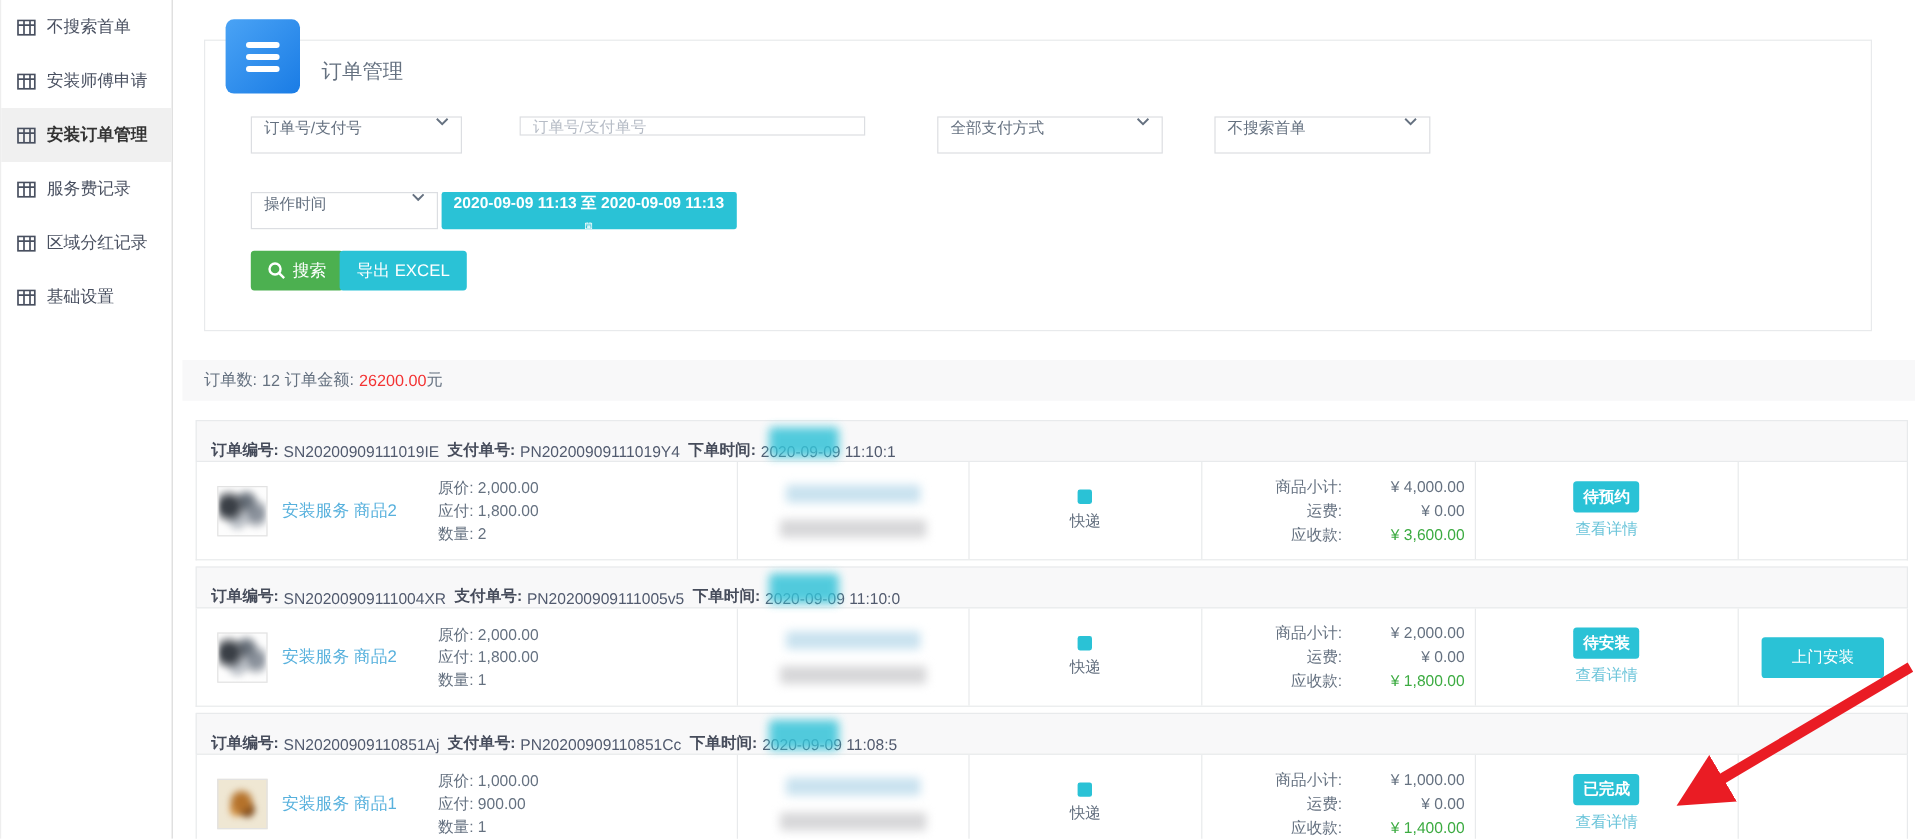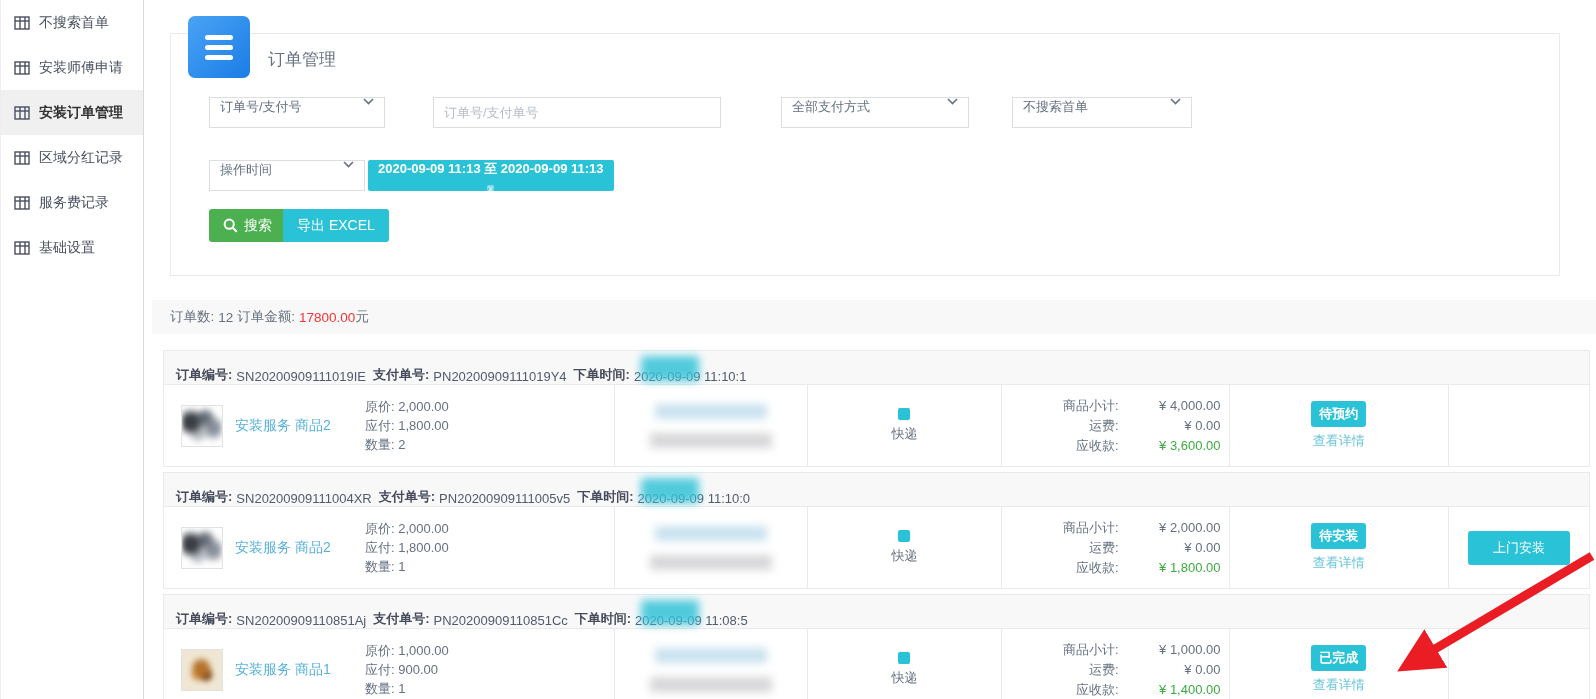--- a/index.html
+++ b/index.html
@@ -38,21 +38,21 @@
   .page-title { position:absolute; left:268px; top:48px; font-size:17px; color:#657180; z-index:3; }
 
   .sel {
     position:absolute; height:31px; border:1px solid #dcdee2; background:#fff;
     display:flex; justify-content:space-between;
     padding:0 10px; font-size:13px; color:#657180; cursor:pointer;
   }
   .sel svg { width:11px; height:7px; }
   .sel polyline { fill:none; stroke:#657180; stroke-width:1.6; }
   .txt-input {
-    position:absolute; height:31px; border:1px solid #dcdee2; background:#fff;
+    position:absolute; height:16px; border:1px solid #dcdee2; background:#fff;
     padding:0 10px; font-size:13px; color:#0c4a6e; outline:none;
     font-family:inherit;
   }
   .txt-input::placeholder { color:#b6bcc6; }
   .date-btn {
     position:absolute; left:368px; top:160px; height:31px; padding:0 10px;
     background:#2ac2d6; color:#fff; font-weight:bold; font-size:13px;
     display:flex; align-items:center; gap:7px; border:none; cursor:pointer;
     border-radius:2px; font-family:inherit;flex-direction:column;
   }
@@ -177,30 +177,30 @@
       </svg>
     <span>安装订单管理</span>
   </div>
   <div class="side-item">
     <svg class="tbl-icon" viewBox="0 0 16 14">
         <rect x="1" y="1" width="14" height="12"></rect>
         <line x1="1" y1="5" x2="15" y2="5"></line>
         <line x1="6" y1="1" x2="6" y2="13"></line>
         <line x1="11" y1="1" x2="11" y2="13"></line>
       </svg>
+    <span>服务费记录</span>
+  </div>
+  <div class="side-item">
+    <svg class="tbl-icon" viewBox="0 0 16 14">
+        <rect x="1" y="1" width="14" height="12"></rect>
+        <line x1="1" y1="5" x2="15" y2="5"></line>
+        <line x1="6" y1="1" x2="6" y2="13"></line>
+        <line x1="11" y1="1" x2="11" y2="13"></line>
+      </svg>
     <span>区域分红记录</span>
-  </div>
-  <div class="side-item">
-    <svg class="tbl-icon" viewBox="0 0 16 14">
-        <rect x="1" y="1" width="14" height="12"></rect>
-        <line x1="1" y1="5" x2="15" y2="5"></line>
-        <line x1="6" y1="1" x2="6" y2="13"></line>
-        <line x1="11" y1="1" x2="11" y2="13"></line>
-      </svg>
-    <span>服务费记录</span>
   </div>
   <div class="side-item">
     <svg class="tbl-icon" viewBox="0 0 16 14">
         <rect x="1" y="1" width="14" height="12"></rect>
         <line x1="1" y1="5" x2="15" y2="5"></line>
         <line x1="6" y1="1" x2="6" y2="13"></line>
         <line x1="11" y1="1" x2="11" y2="13"></line>
       </svg>
     <span>基础设置</span>
   </div>
@@ -260,21 +260,21 @@
       <line x1="9.8" y1="9.8" x2="13.8" y2="13.8"></line>
   </svg>
   <span>搜索</span>
 </button>
 <button class="btn-excel">导出 EXCEL</button>
 
 <div class="summary">
   <span>订单数:</span>
   <span>12</span>
   <span>订单金额:</span>
-  <span class="red">17800.00</span>
+  <span class="red">26200.00</span>
   <span>元</span>
 </div>
 
 <div class="order" style="top:350px;">
   <div class="order-head">
     <b>订单编号:</b>
     <span class="val">SN20200909111019IE</span>
     <b>支付单号:</b>
     <span class="val">PN20200909111019Y4</span>
     <b>下单时间:</b>

